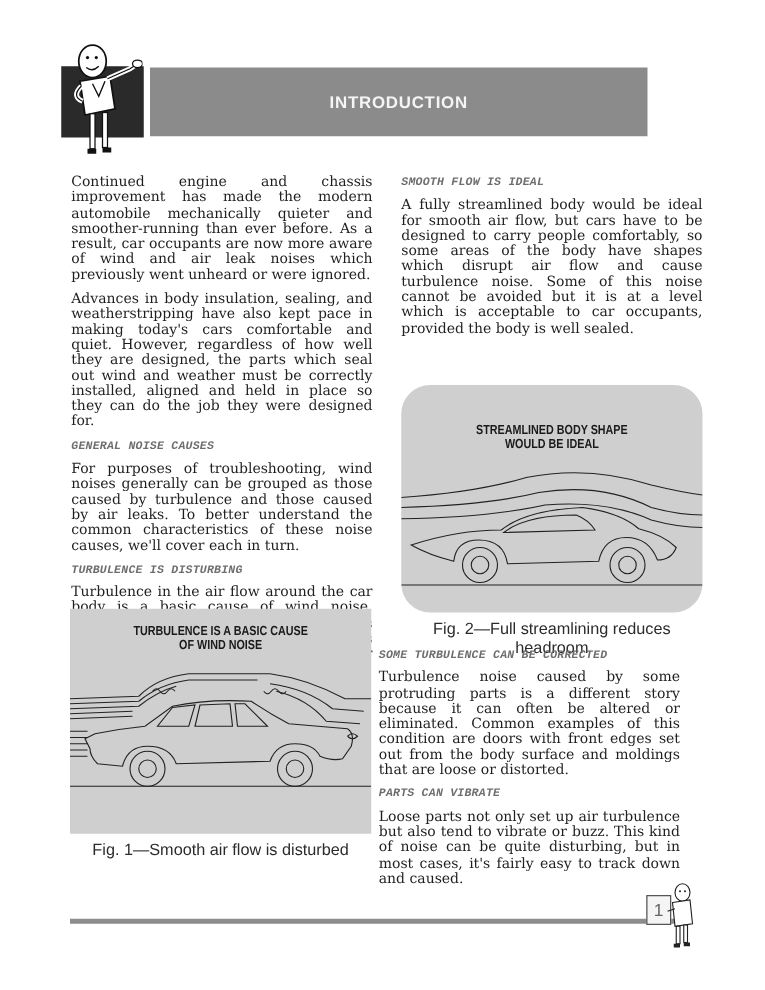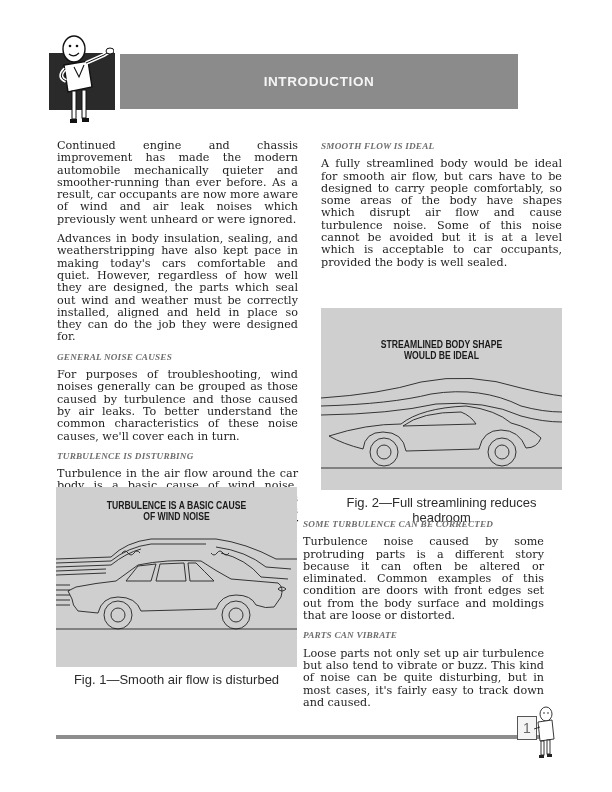--- a/index.html
+++ b/index.html
@@ -3,21 +3,21 @@
 <meta charset="utf-8">
 <style>
   html, body { margin: 0; padding: 0; background: #ffffff; }
   body { width: 612px; height: 792px; position: relative; overflow: hidden; font-family: "DejaVu Serif", serif; color: #1e1e1e; }
   .abs { position: absolute; }
   .mascot-box { left: 49px; top: 53px; width: 66px; height: 57px; background: #2a2a2a; }
   .title-bar { left: 120px; top: 54px; width: 398px; height: 55px; background: #8b8b8b; }
   .title-text { position: absolute; left: 0; right: 0; top: 20px; text-align: center; color: #f5f5f5; font-family: "Liberation Sans", sans-serif; font-weight: bold; font-size: 13.5px; letter-spacing: 0.6px; }
   .col { width: 241px; font-size: 11.2px; line-height: 12.3px; text-align: justify; }
   .col p { margin: 0 0 7px 0; }
-  .heading { font-family: Liberation Serif, serif; font-weight: bold; font-style: italic; font-size: 9.2px; color: #6e6e6e; letter-spacing: 0.2px; margin: 0 0 6px 0; }
+  .heading { font-family: Liberation Mono, monospace; font-weight: bold; font-style: italic; font-size: 9.2px; color: #6e6e6e; letter-spacing: 0.2px; margin: 0 0 6px 0; }
   .figure { background: #cfcfcf; }
   .fig-title { position: absolute; font-family: "Liberation Sans", sans-serif; font-weight: bold; font-size: 10.5px; line-height: 11px; color: #1a1a1a; text-align: center; transform: scaleX(0.82); transform-origin: center; }
   .caption { font-family: "Liberation Sans", sans-serif; font-size: 13px; color: #2b2b2b; text-align: center; }
   .footer-bar { left: 56px; top: 735px; width: 484px; height: 4px; background: #8d8d8d; }
   .page-num-box { left: 517px; top: 716px; width: 18px; height: 22px; border: 1px solid #555; background: #f4f4f4; font-family: "Liberation Sans", sans-serif; font-size: 14px; color: #666; text-align: center; line-height: 22px; }
 </style>
 </head>
 <body>
 
 <div class="abs mascot-box"></div>
@@ -85,21 +85,21 @@
     </g>
   </svg>
 </div>
 <div class="abs caption" style="left:56px;top:672px;width:241px;">Fig. 1—Smooth air flow is disturbed</div>
 
 <div class="abs col" style="left:321px;top:140px;">
   <div class="heading">SMOOTH FLOW IS IDEAL</div>
   <p>A fully streamlined body would be ideal for smooth air flow, but cars have to be designed to carry people comfortably, so some areas of the body have shapes which disrupt air flow and cause turbulence noise. Some of this noise cannot be avoided but it is at a level which is acceptable to car occupants, provided the body is well sealed.</p>
 </div>
 
-<div class="abs figure" style="left:321px;top:308px;width:241px;height:182px;">
+<div class="abs figure" style="left:321px;top:308px;width:241px;height:182px;border-radius:23px;">
   <div class="fig-title" style="left:0;width:241px;top:31px;">
     <div>STREAMLINED BODY SHAPE</div>
     <div>WOULD BE IDEAL</div>
   </div>
   <svg class="abs" style="left:0;top:0;" width="241" height="182" viewBox="0 0 241 182">
     <g fill="none" stroke="#222" stroke-width="0.9">
       <path d="M0 90 Q60 86 100 74 Q150 64 200 80 Q225 86 241 88"></path>
       <path d="M0 98 Q70 96 110 86 Q160 78 200 98 Q222 104 241 104"></path>
       <path d="M0 107 Q70 106 115 96 Q165 92 200 108 Q222 114 241 114"></path>
       <path d="M8 128 Q45 116 80 116 Q100 100 145 98 Q175 102 190 115 Q210 120 220 130 Q216 140 205 140 Q198 122 180 122 Q162 122 158 141 L85 143 Q82 124 62 124 Q44 124 42 141 Q22 136 8 128 Z"></path>

